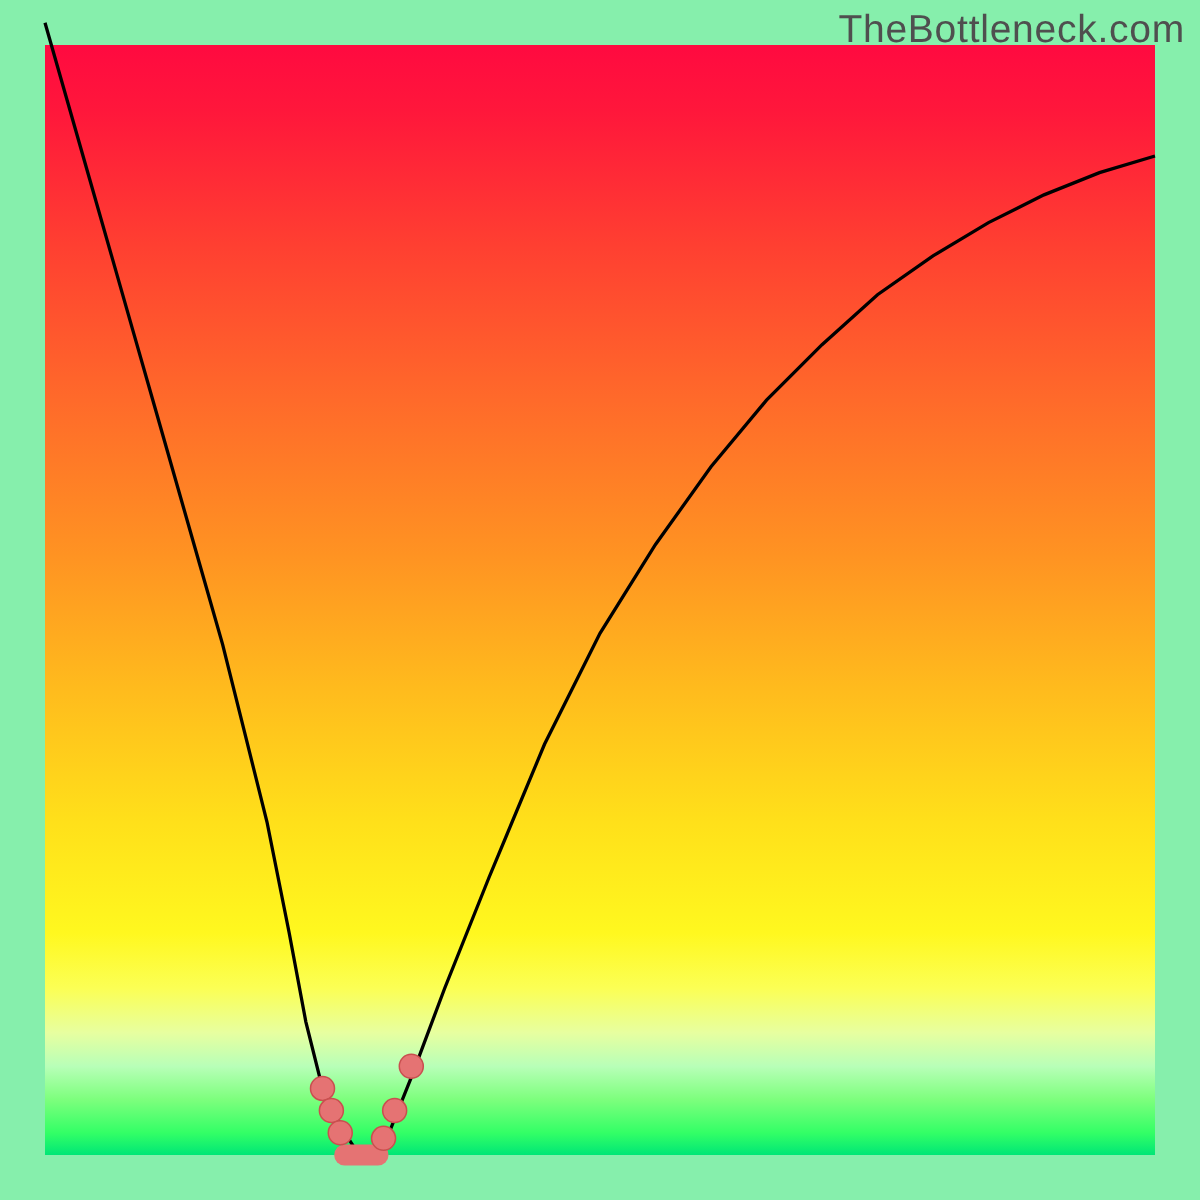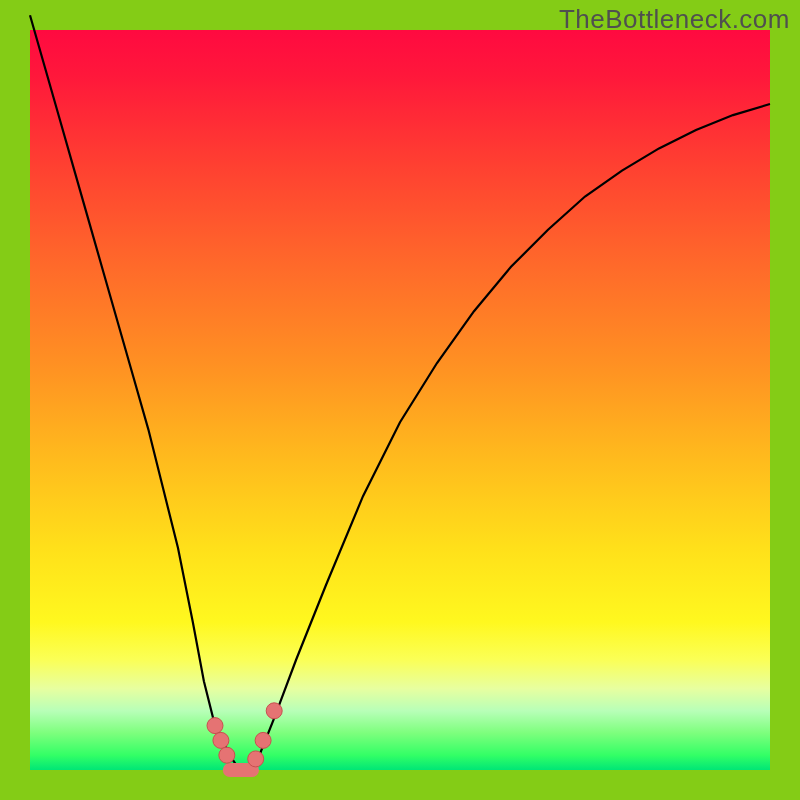--- a/index.html
+++ b/index.html
@@ -9,21 +9,21 @@
     height: 800px;
     background: #000;
     font-family: Arial, Helvetica, sans-serif;
     overflow: hidden;
   }
   .frame {
     position: absolute;
     left: 0; top: 0;
     width: 800px;
     height: 800px;
-    background: #84cc16;
+    background: #86efac;
   }
   .plot-area {
     position: absolute;
     left: 30px;
     top: 30px;
     width: 740px;
     height: 740px;
     
     background: linear-gradient(to bottom,
       #ff0a40 0%,

